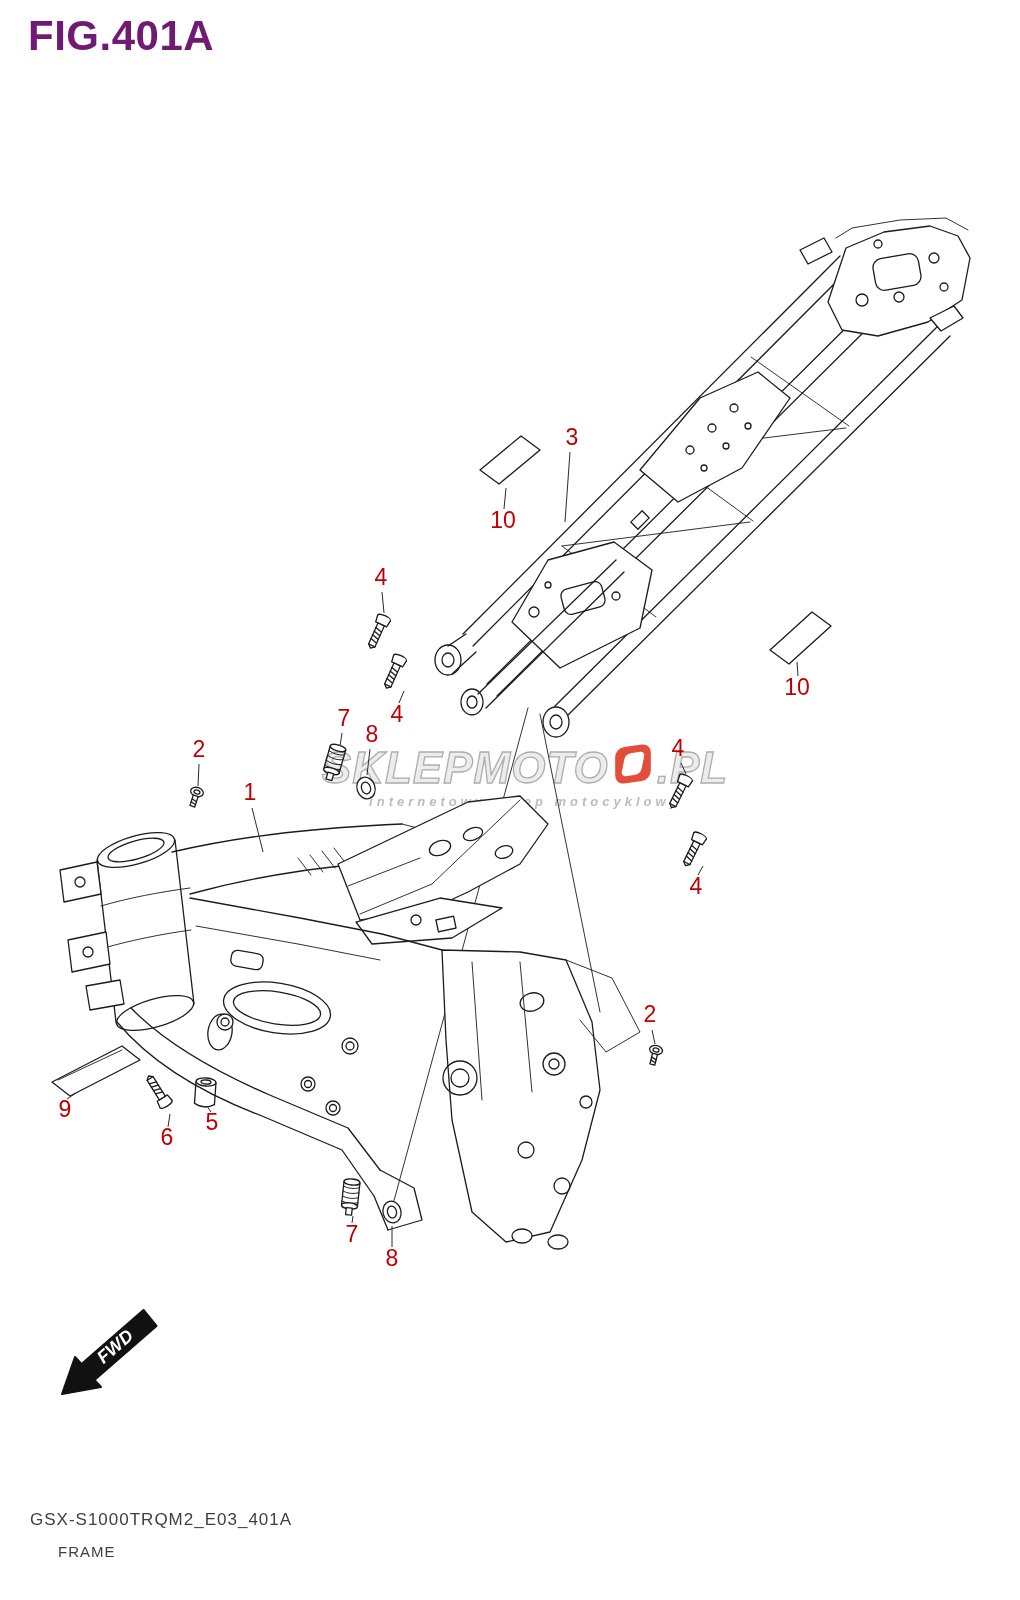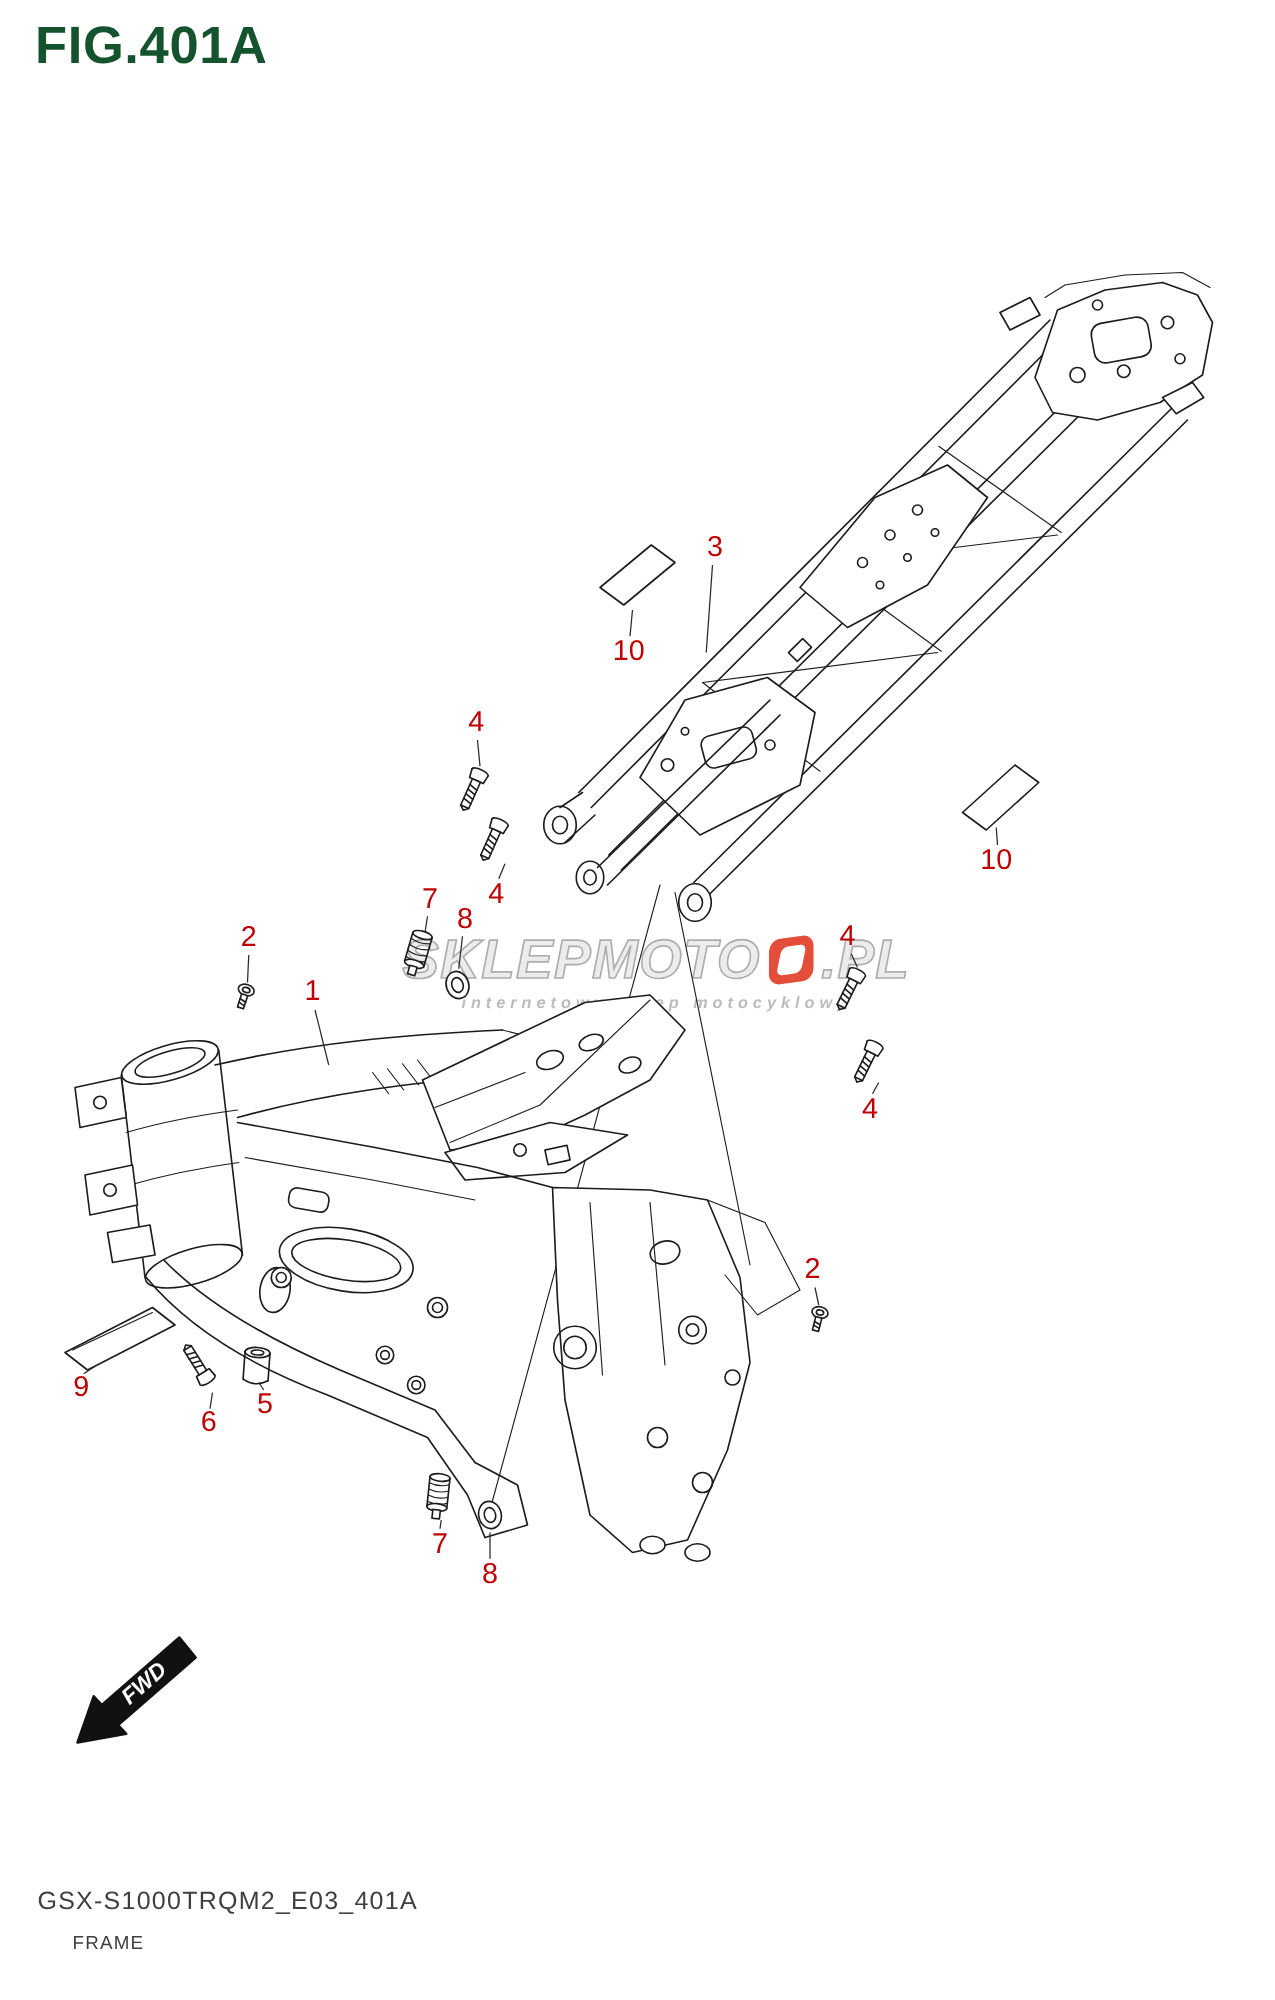--- a/index.html
+++ b/index.html
@@ -1,42 +1,42 @@
 <!DOCTYPE html>
 <html style="--callout-color: #c00000; --line-color: #1c1c1c; --wm-accent: #e2442f;"><head>
 <meta charset="utf-8">
 <style>
   *{box-sizing:border-box}
   html,body{margin:0;padding:0;background:#fff}
   .page{position:relative;width:1020px;height:1600px;margin:0 auto;background:#fff;
         font-family:"Liberation Sans",sans-serif;overflow:hidden}
   .fig-title{position:absolute;left:28px;top:12px;margin:0;font-size:42px;font-weight:800;
-             letter-spacing:.5px;color:#14532d}
+             letter-spacing:.5px;color:#701a75}
   svg.drawing{position:absolute;left:0;top:0;width:1020px;height:1600px}
 
   
   g.ln{stroke:var(--line-color,#1c1c1c);stroke-width:1.3;fill:none;stroke-linecap:round;stroke-linejoin:round}
   .thin{stroke-width:.9}
   .callout{fill:var(--callout-color,#c00000);font-size:23px;text-anchor:middle;
            font-family:"Liberation Sans",sans-serif;stroke:none}
   .leader{stroke:#2a2a2a;stroke-width:1;fill:none}
 
   .watermark{position:absolute;left:270px;top:746px;width:510px;text-align:center;opacity:.95;pointer-events:none}
-  .wm-row{display:flex;align-items:center;justify-content:center;gap:6px}
+  .wm-row{display:flex;align-items:flex-start;justify-content:center;gap:6px}
   .wm-text{font-style:italic;font-weight:bold;font-size:44px;line-height:1;color:#ececec;
            -webkit-text-stroke:1.3px #a9a9a9;letter-spacing:1px}
   .wm-logo{display:inline-block;width:36px;height:36px;background:var(--wm-accent,#e2442f);
            border-radius:9px;transform:rotate(-8deg) skewX(-8deg);position:relative}
   .wm-logo::after{content:"";position:absolute;left:8px;top:7px;width:20px;height:22px;
            border-radius:5px;background:#fff;transform:skewX(-12deg)}
   .wm-tagline{margin-top:4px;font-size:13px;font-style:italic;font-weight:bold;
            letter-spacing:4px;color:#b9b9b9}
 
   .footer{position:absolute;left:30px;top:1510px;color:#3f3f3f}
-  .footer-code{font-size:20px;letter-spacing:1px}
+  .footer-code{font-size:17px;letter-spacing:1px}
   .footer-name{margin-top:13px;margin-left:28px;font-size:15px;letter-spacing:1px}
 </style>
 </head>
 <body>
 
 <div class="page">
 
   <h1 class="fig-title">FIG.401A</h1>
 
   <div class="watermark">

